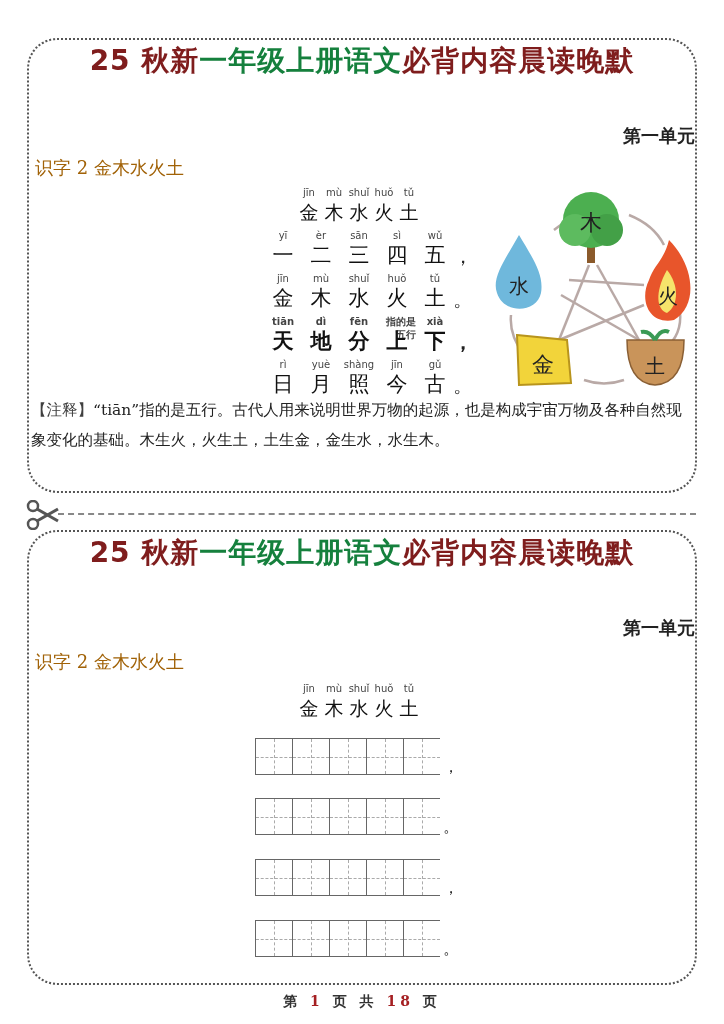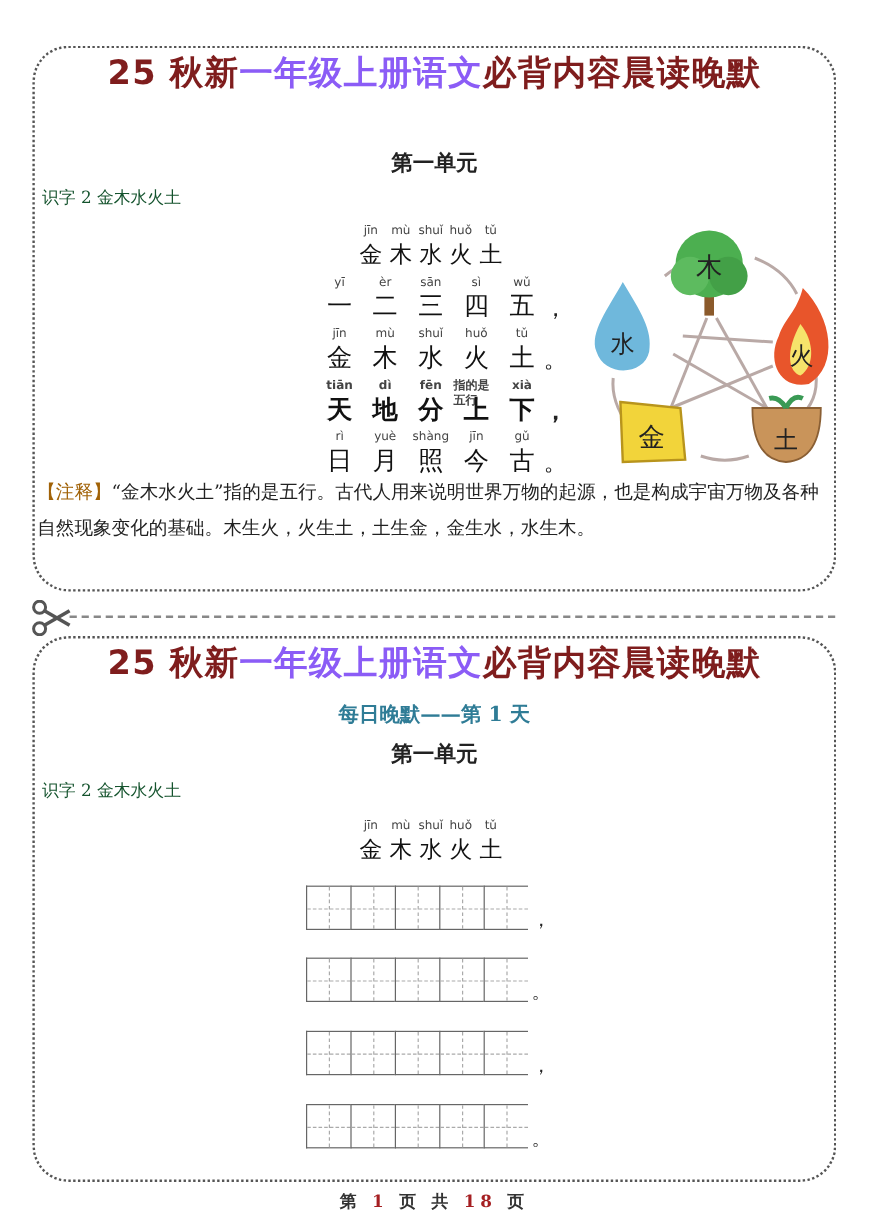--- a/index.html
+++ b/index.html
@@ -2,34 +2,34 @@
 <html><head>
 <meta charset="utf-8">
 <style>
   html,body{margin:0;padding:0;background:#fff;}
   body{width:724px;height:1024px;position:relative;overflow:hidden;font-family:"DejaVu Serif",serif;color:#222;}
   .card{position:absolute;left:27px;width:670px;border:2px dotted #555;border-radius:30px;box-sizing:border-box;}
   .card1{top:38px;height:455px;}
   .card2{top:530px;height:455px;}
   .title{position:absolute;left:0;right:0;top:2px;text-align:center;font-family:"DejaVu Sans",sans-serif;font-weight:bold;font-size:28px;letter-spacing:1px;white-space:nowrap;}
   .title .red{color:#7f1d1d;}
-  .title .blk{color:#8b5cf6;}
+  .title .blk{color:#15803d;}
   .sub{position:absolute;left:0;right:0;text-align:center;color:#2f7c96;font-size:17px;font-weight:bold;}
-  .unit{position:absolute;left:0;right:0;text-align:center;color:#222;font-size:18px;font-weight:bold;}
-  .lesson{position:absolute;left:6px;color:#14532d;font-size:14px;}
-  .poem{position:absolute;left:230px;width:200px;text-align:left;}
+  .unit{position:absolute;left:0;right:0;text-align:right;color:#222;font-size:18px;font-weight:bold;}
+  .lesson{position:absolute;left:6px;color:#a16207;font-size:18px;}
+  .poem{position:absolute;left:230px;width:200px;text-align:right;}
   .ruby-line{display:flex;justify-content:center;gap:0;}
   .cell{display:flex;flex-direction:column;align-items:center;width:38px;}
   .py{font-family:"DejaVu Sans",sans-serif;font-size:10px;color:#444;height:13px;line-height:13px;}
   .hz{font-size:21px;color:#111;line-height:26px;}
   .head-cell{width:25px;}
   .head-cell .hz{font-size:19px;}
   .punct{position:absolute;font-size:20px;}
   .note{position:absolute;left:2px;right:8px;top:355px;font-size:15.5px;line-height:30px;color:#222;}
-  .note .tag{color:#a16207;}
+  .note .tag{color:#404040;}
   .wuxing{position:absolute;left:450px;top:145px;width:220px;height:210px;}
   .cutline{position:absolute;left:58px;right:28px;top:513px;border-top:2px dashed #888;}
   .scissors{position:absolute;left:26px;top:500px;width:36px;height:30px;}
   .grid-row{position:absolute;left:226px;display:flex;}
   .box{width:37px;height:37px;border:1.5px solid #666;border-right:none;position:relative;box-sizing:border-box;}
   .box:last-child{border-right:1.5px solid #666;}
   .box::before{content:"";position:absolute;left:50%;top:0;bottom:0;border-left:1px dashed #aaa;}
   .box::after{content:"";position:absolute;top:50%;left:0;right:0;border-top:1px dashed #aaa;}
   .grid-punct{font-size:16px;margin-left:3px;align-self:flex-end;line-height:16px;}
   .footer{position:absolute;left:0;right:0;top:993px;text-align:center;font-size:14px;font-weight:bold;color:#333;letter-spacing:4px;}
@@ -201,37 +201,36 @@
     </g>
 
     <g>
       <path d="M148 155 L205 155 Q205 198 176 200 Q148 198 148 155 Z" fill="#c9945a" stroke="#8a5f34" stroke-width="1.5"></path>
       <path d="M176 155 Q170 145 162 147 M176 155 Q182 143 190 147" stroke="#3a9a55" stroke-width="4" fill="none"></path>
       <text x="176" y="188" font-size="20" text-anchor="middle" fill="#222" font-family="DejaVu Sans, sans-serif">土</text>
     </g>
   </svg>
 
   <div class="note">
-    <span class="tag">【注释】</span><span>“金木水火土”指的是五行。古代人用来说明世界万物的起源，也是构成宇宙万物及各种自然现象变化的基础。木生火，火生土，土生金，金生水，水生木。</span>
+    <span class="tag">【注释】</span><span>“tiān”指的是五行。古代人用来说明世界万物的起源，也是构成宇宙万物及各种自然现象变化的基础。木生火，火生土，土生金，金生水，水生木。</span>
   </div>
 </div>
 
 <svg class="scissors" viewBox="0 0 36 30">
   <circle cx="7" cy="6" r="5" fill="none" stroke="#555" stroke-width="2.5"></circle>
   <circle cx="7" cy="24" r="5" fill="none" stroke="#555" stroke-width="2.5"></circle>
   <line x1="11" y1="9" x2="32" y2="21" stroke="#555" stroke-width="3"></line>
   <line x1="11" y1="21" x2="32" y2="9" stroke="#555" stroke-width="3"></line>
 </svg>
 <div class="cutline"></div>
 
 <div class="card card2">
   <div class="title">
     <span class="red">25 秋新</span><span class="blk">一年级上册语文</span><span class="red">必背内容晨读晚默</span>
   </div>
-  <div class="sub" style="top:52px;">每日晚默——第 1 天</div>
   <div class="unit" style="top:84px;">第一单元</div>
   <div class="lesson" style="top:118px;">识字 2  金木水火土</div>
 
   <div class="poem" style="top:150px;">
     <div class="ruby-line">
       <div class="cell head-cell">
           <span class="py">jīn</span>
           <span class="hz">金</span>
         </div>
       <div class="cell head-cell">

